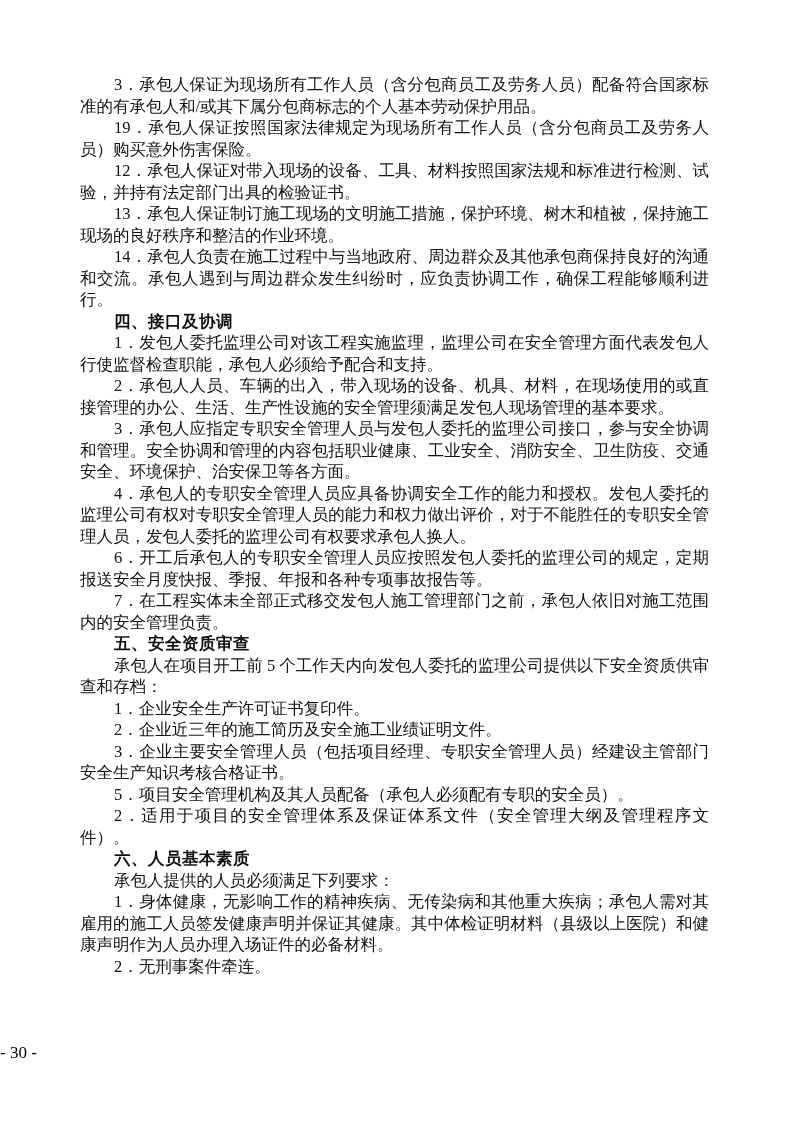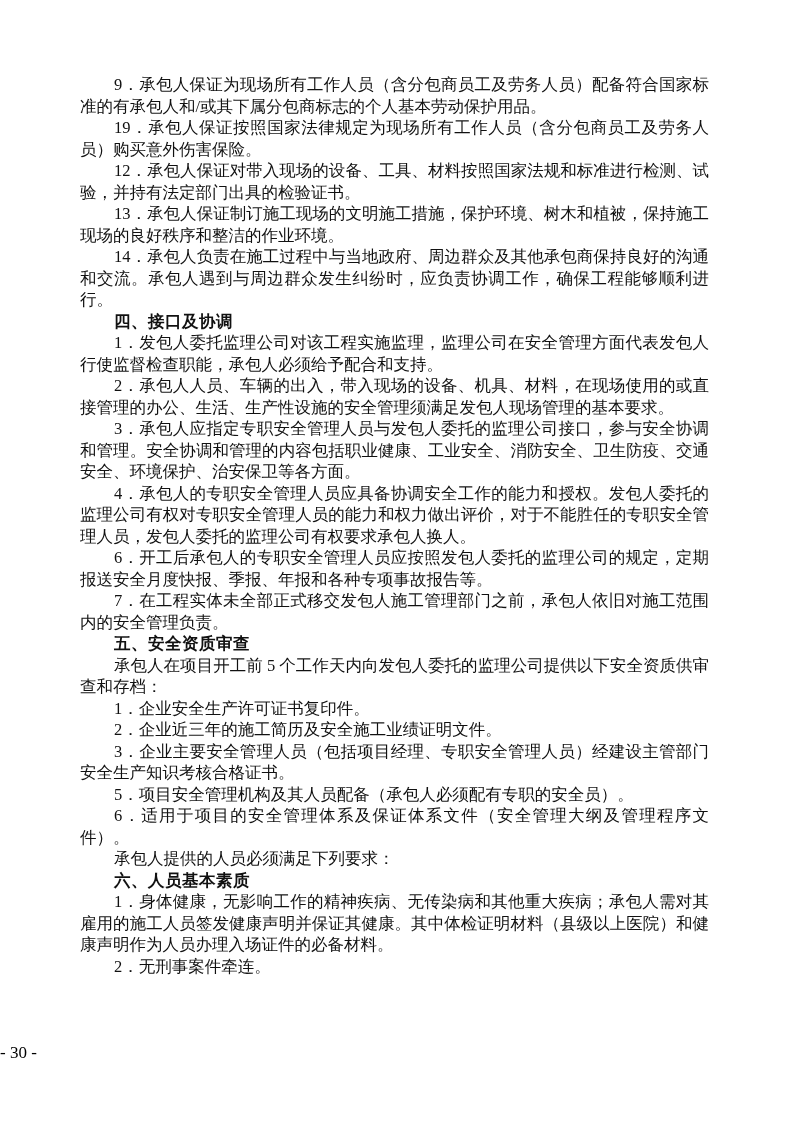--- a/index.html
+++ b/index.html
@@ -46,38 +46,38 @@
     font-size: 17px;
     line-height: 21px;
     color: #000000;
   }
 </style>
 </head>
 <body>
 
 <div class="page">
   <div class="content">
-    <p class="para">9．承包人保证为现场所有工作人员（含分包商员工及劳务人员）配备符合国家标准的有承包人和/或其下属分包商标志的个人基本劳动保护用品。</p>
+    <p class="para">3．承包人保证为现场所有工作人员（含分包商员工及劳务人员）配备符合国家标准的有承包人和/或其下属分包商标志的个人基本劳动保护用品。</p>
     <p class="para">19．承包人保证按照国家法律规定为现场所有工作人员（含分包商员工及劳务人员）购买意外伤害保险。</p>
     <p class="para">12．承包人保证对带入现场的设备、工具、材料按照国家法规和标准进行检测、试验，并持有法定部门出具的检验证书。</p>
     <p class="para">13．承包人保证制订施工现场的文明施工措施，保护环境、树木和植被，保持施工现场的良好秩序和整洁的作业环境。</p>
     <p class="para">14．承包人负责在施工过程中与当地政府、周边群众及其他承包商保持良好的沟通和交流。承包人遇到与周边群众发生纠纷时，应负责协调工作，确保工程能够顺利进行。</p>
     <p class="para heading">四、接口及协调</p>
     <p class="para">1．发包人委托监理公司对该工程实施监理，监理公司在安全管理方面代表发包人行使监督检查职能，承包人必须给予配合和支持。</p>
     <p class="para">2．承包人人员、车辆的出入，带入现场的设备、机具、材料，在现场使用的或直接管理的办公、生活、生产性设施的安全管理须满足发包人现场管理的基本要求。</p>
     <p class="para">3．承包人应指定专职安全管理人员与发包人委托的监理公司接口，参与安全协调和管理。安全协调和管理的内容包括职业健康、工业安全、消防安全、卫生防疫、交通安全、环境保护、治安保卫等各方面。</p>
     <p class="para">4．承包人的专职安全管理人员应具备协调安全工作的能力和授权。发包人委托的监理公司有权对专职安全管理人员的能力和权力做出评价，对于不能胜任的专职安全管理人员，发包人委托的监理公司有权要求承包人换人。</p>
     <p class="para">6．开工后承包人的专职安全管理人员应按照发包人委托的监理公司的规定，定期报送安全月度快报、季报、年报和各种专项事故报告等。</p>
     <p class="para">7．在工程实体未全部正式移交发包人施工管理部门之前，承包人依旧对施工范围内的安全管理负责。</p>
     <p class="para heading">五、安全资质审查</p>
     <p class="para">承包人在项目开工前 5 个工作天内向发包人委托的监理公司提供以下安全资质供审查和存档：</p>
     <p class="para">1．企业安全生产许可证书复印件。</p>
     <p class="para">2．企业近三年的施工简历及安全施工业绩证明文件。</p>
     <p class="para">3．企业主要安全管理人员（包括项目经理、专职安全管理人员）经建设主管部门安全生产知识考核合格证书。</p>
     <p class="para">5．项目安全管理机构及其人员配备（承包人必须配有专职的安全员）。</p>
-    <p class="para">6．适用于项目的安全管理体系及保证体系文件（安全管理大纲及管理程序文件）。</p>
+    <p class="para">2．适用于项目的安全管理体系及保证体系文件（安全管理大纲及管理程序文件）。</p>
+    <p class="para heading">六、人员基本素质</p>
     <p class="para">承包人提供的人员必须满足下列要求：</p>
-    <p class="para heading">六、人员基本素质</p>
     <p class="para">1．身体健康，无影响工作的精神疾病、无传染病和其他重大疾病；承包人需对其雇用的施工人员签发健康声明并保证其健康。其中体检证明材料（县级以上医院）和健康声明作为人员办理入场证件的必备材料。</p>
     <p class="para">2．无刑事案件牵连。</p>
   </div>
   <div class="footer">- 30 -</div>
 </div>
 
 </body></html>

